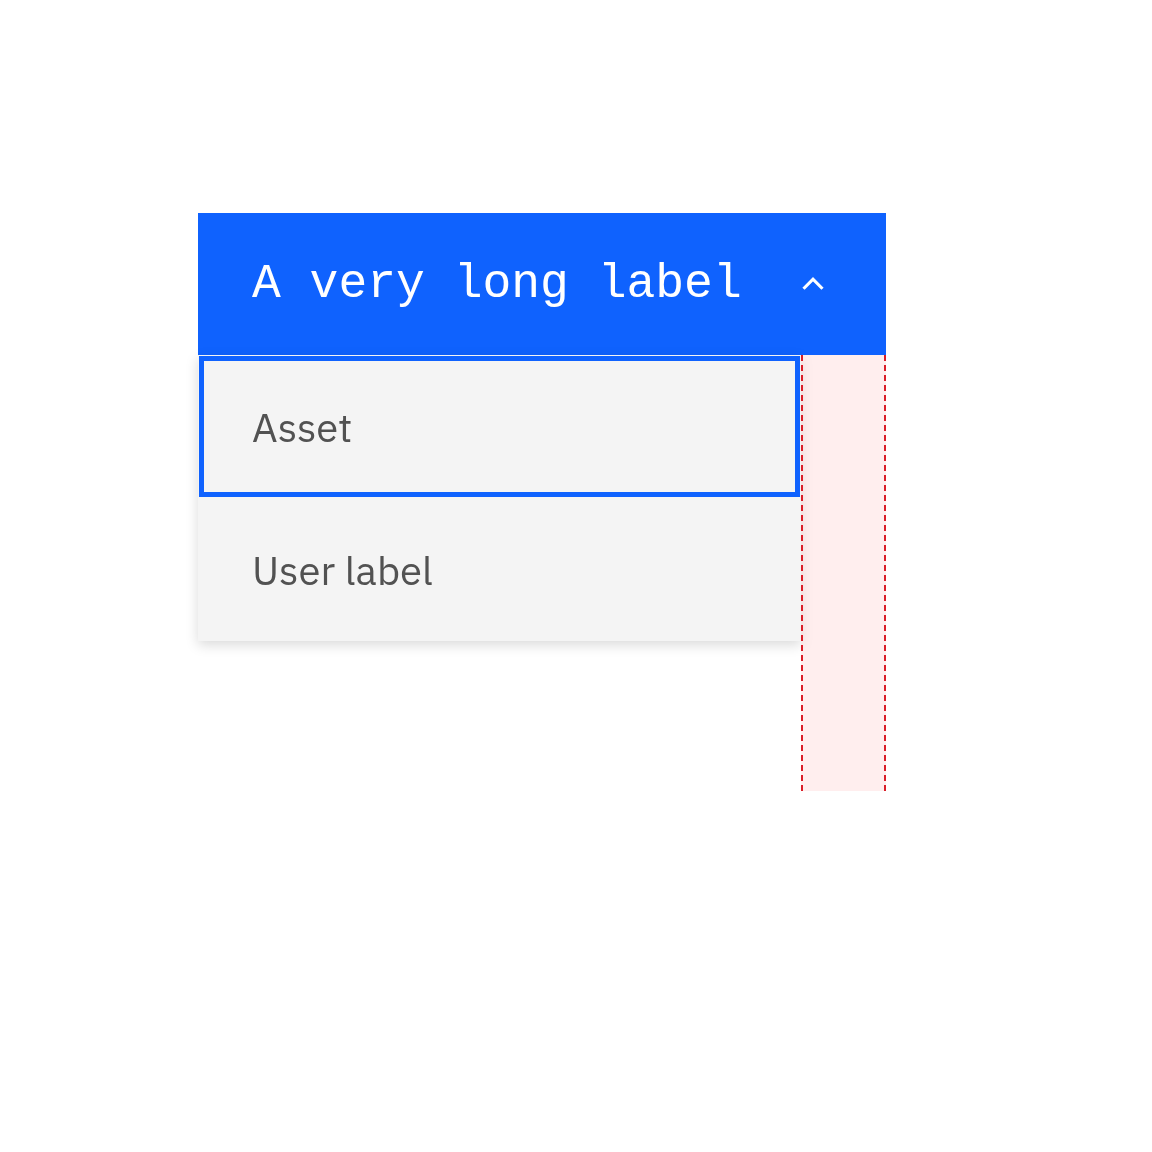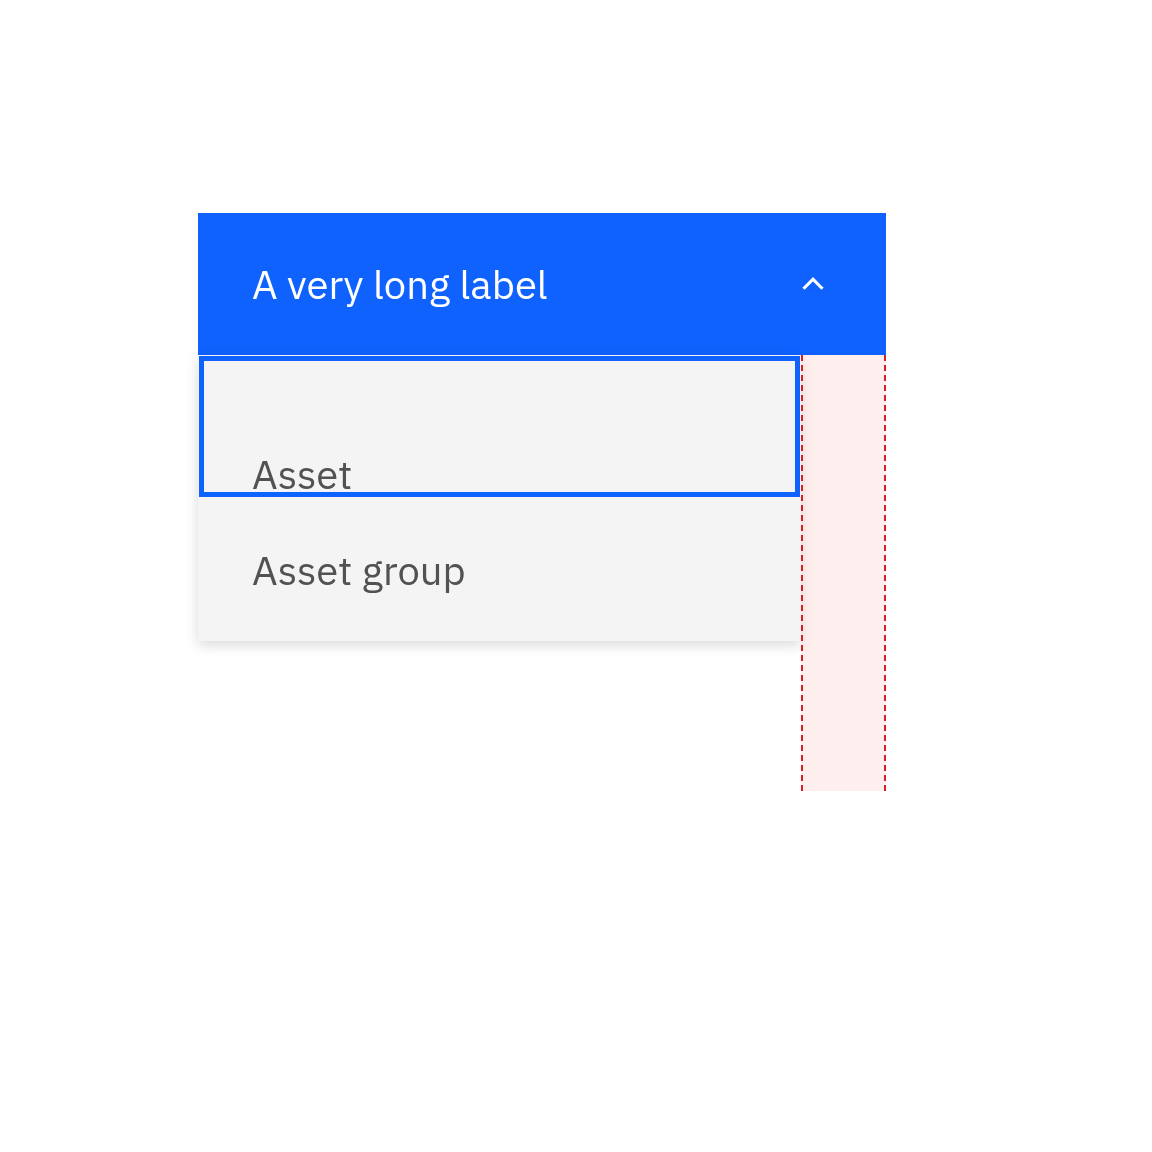--- a/index.html
+++ b/index.html
@@ -21,23 +21,24 @@
       width: 688px;
     }
     .dropdown-trigger {
       background: #0f62fe;
       color: #ffffff;
       display: flex;
       align-items: center;
       justify-content: space-between;
       padding: 12px 54px;
       height: 142px;
-      font-size: 40px;
+      font-size: 48px;
       cursor: pointer;
       font-weight: 400;
+      font-family: Liberation Mono, monospace;
     }
     .chevron-icon {
       display: flex;
       align-items: center;
       justify-content: center;
     }
     .chevron-icon svg {
       width: 38px;
       height: 38px;
     }
@@ -55,21 +56,20 @@
       font-size: 40px;
       color: #525252;
       cursor: pointer;
       font-weight: 400;
       line-height: 1.2;
       position: relative;
     }
     .dropdown-item.focused {
       outline: 5px solid #0f62fe;
       outline-offset: -6px;
-      align-items: flex-end;
     }
     .overflow-region {
       position: absolute;
       top: 355px;
       left: 801px;
       width: 85px;
       height: 436px;
       background: rgba(255, 207, 207, 0.35);
       border-left: 2px dashed #da1e28;
       border-right: 2px dashed #da1e28;
@@ -85,18 +85,18 @@
       <svg viewBox="0 0 24 24" fill="none" stroke="#ffffff" stroke-width="2">
         <polyline points="6 15 12 9 18 15"></polyline>
       </svg>
     </span>
   </div>
   <div class="dropdown-menu">
     <div class="dropdown-item focused">
       <span>Asset</span>
     </div>
     <div class="dropdown-item">
-      <span>Asset group</span>
+      <span>User label</span>
     </div>
   </div>
 </div>
 
 <div class="overflow-region"></div>
 
 </body></html>

